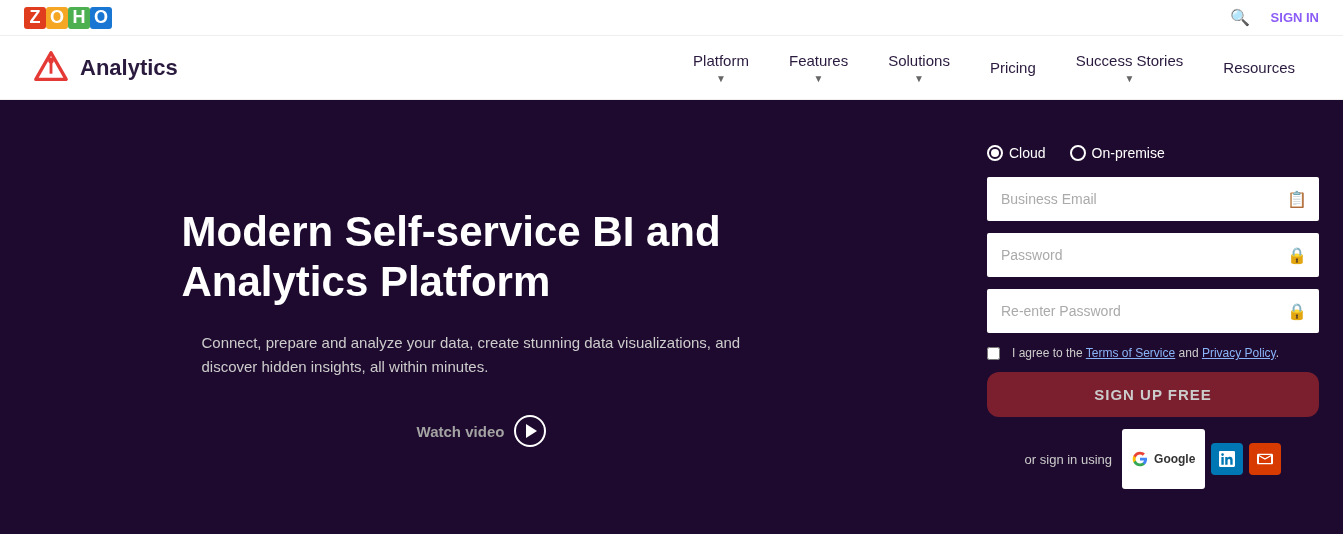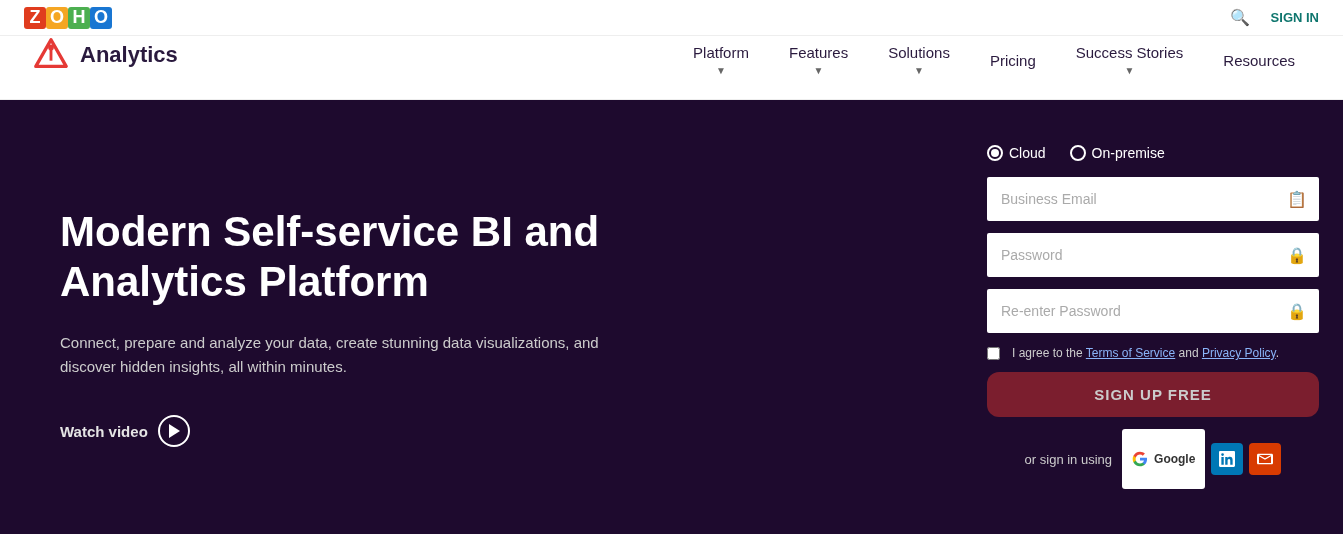--- a/index.html
+++ b/index.html
@@ -39,33 +39,33 @@
       display: flex;
       align-items: center;
       gap: 20px;
     }
     .search-icon-top {
       font-size: 16px;
       color: #555;
       cursor: pointer;
     }
     .sign-in-link {
-      color: #0f766e;
+      color: #8b5cf6;
       font-size: 13px;
       font-weight: bold;
       text-decoration: none;
       cursor: pointer;
     }
 
     
     #nav-bar {
       background: #fff;
       height: 64px;
       display: flex;
-      align-items: flex-start;
+      align-items: center;
       padding: 0 32px;
       gap: 0;
       border-bottom: 1px solid #eee;
     }
     .brand {
       display: flex;
       align-items: center;
       gap: 10px;
       margin-right: auto;
     }
@@ -107,41 +107,42 @@
       display: flex;
       align-items: stretch;
       position: relative;
     }
     .hero-left {
       flex: 1;
       padding: 60px 60px 40px 60px;
       display: flex;
       flex-direction: column;
       justify-content: center;
+      align-items: center;
     }
     .hero-title {
       font-size: 42px;
       font-weight: 900;
       color: #fff;
       line-height: 1.2;
       margin-bottom: 24px;
       max-width: 600px;
     }
     .hero-subtitle {
       font-size: 15px;
       color: #ccc;
       line-height: 1.6;
       max-width: 560px;
       margin-bottom: 36px;
     }
     .watch-video-btn {
       display: flex;
       align-items: center;
       gap: 10px;
-      color: #e5e5e5;
+      color: #a3a3a3;
       font-size: 15px;
       font-weight: bold;
       cursor: pointer;
       background: none;
       border: none;
     }
     .play-circle {
       width: 32px;
       height: 32px;
       border-radius: 50%;

